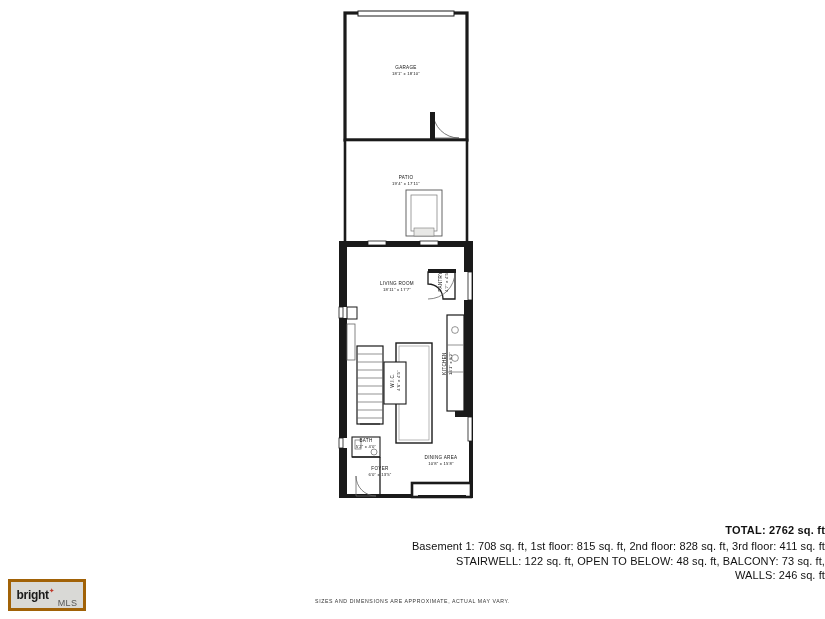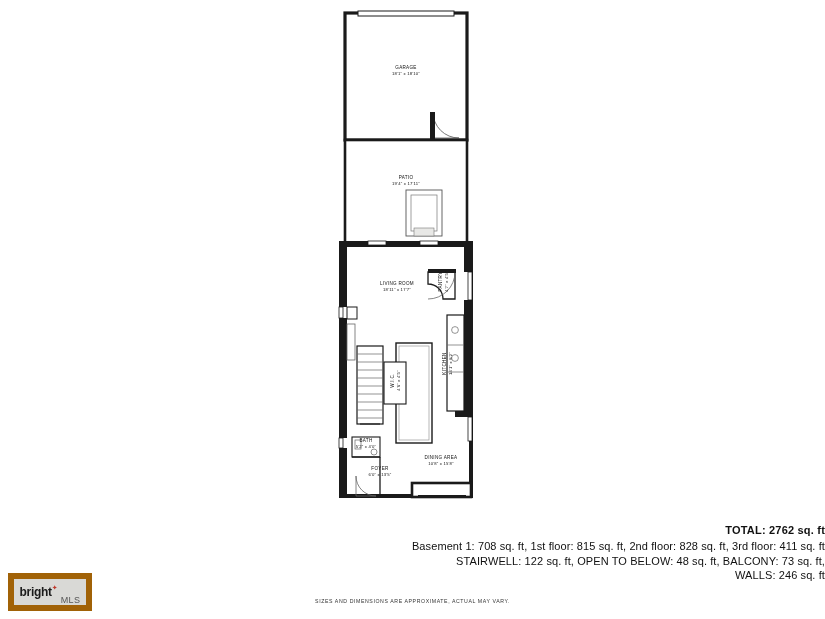--- a/index.html
+++ b/index.html
@@ -56,21 +56,21 @@
     letter-spacing:.6px;
     color:#333;
   }
   .logo{
     position:absolute;
     left:8px;
     bottom:8px;
     width:72px;height:26px;
     background:#d9d9d6;
     display:flex;align-items:center;justify-content:center;
-    border:6px solid #a16207;
+    border:3px solid #a16207;
   }
   .logo .b1{font-size:12px;font-weight:bold;color:#1a1a1a;letter-spacing:-.3px;}
   .logo .star{font-size:7px;color:#c0392b;position:relative;top:-4px;left:0px;}
   .logo .b2{font-size:9px;color:#555;margin-left:3px;letter-spacing:.4px;margin-top:16px;}
 </style>
 </head>
 <body>
 
 <svg id="plan" viewBox="0 0 825 619" xmlns="http://www.w3.org/2000/svg">
   <rect x="0" y="0" width="825" height="619" fill="#ffffff"></rect>

